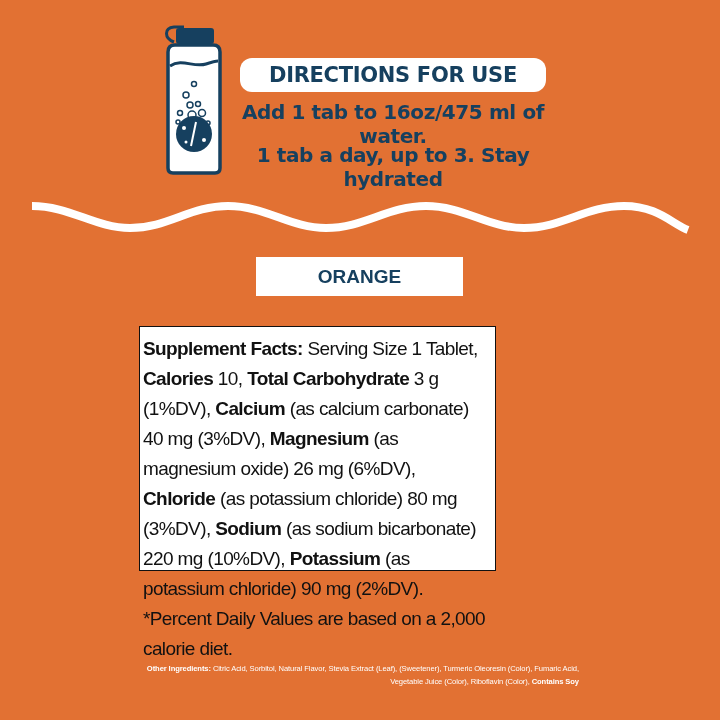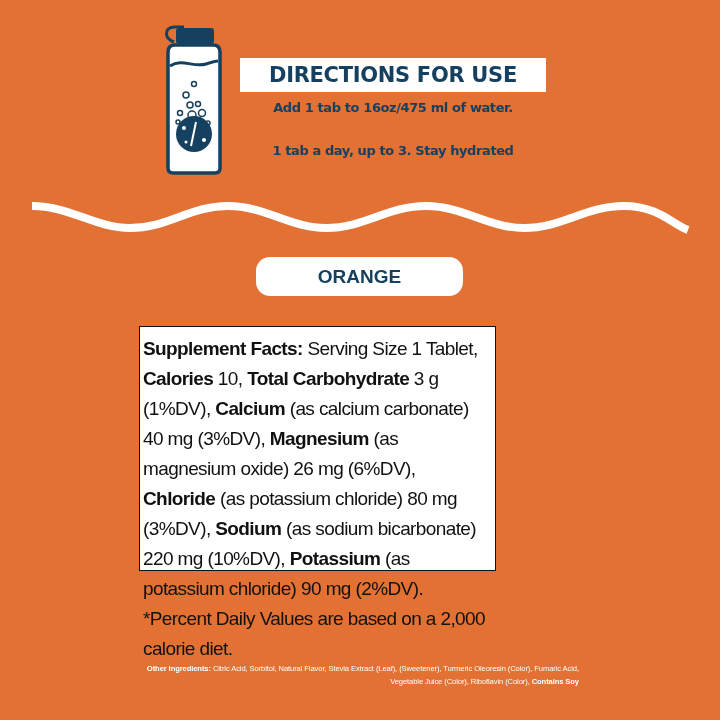--- a/index.html
+++ b/index.html
@@ -6,37 +6,37 @@
     body {
       width: 720px; height: 720px; overflow: hidden;
       background: #E27133;
       position: relative;
       font-family: "DejaVu Sans", sans-serif;
     }
     .bottle { position: absolute; left: 160px; top: 24px; width: 66px; height: 152px; }
     .title-box {
       position: absolute; left: 240px; top: 58px; width: 306px; height: 34px;
       background: #ffffff;
-      display: flex; align-items: center; justify-content: center;
+      display: flex; align-items: center; justify-content: center; border-radius: 12px;
     }
     .title-box span {
       color: #16405F; font-weight: bold; font-size: 21px; letter-spacing: -0.3px;
       font-family: "DejaVu Sans", sans-serif;
     }
     .dir-line {
       position: absolute; left: 240px; width: 306px; text-align: center;
-      color: #16405F; font-weight: bold; font-size: 13px; letter-spacing: -0.4px;
+      color: #16405F; font-weight: bold; font-size: 20px; letter-spacing: -0.4px;
       font-family: "DejaVu Sans", sans-serif;
     }
     .dir-line.l1 { top: 100px; }
     .dir-line.l2 { top: 143px; }
     .wave { position: absolute; left: 0; top: 190px; width: 720px; height: 45px; }
     .flavor-box {
       position: absolute; left: 256px; top: 257px; width: 207px; height: 39px;
-      background: #ffffff; border-radius: 14px;
+      background: #ffffff; border-radius: 0;
       display: flex; align-items: center; justify-content: center;
     }
     .flavor-box span {
       color: #16405F; font-weight: bold; font-size: 19px;
       font-family: "Liberation Sans", sans-serif;
     }
     .facts-box {
       position: absolute; left: 139px; top: 326px; width: 357px; height: 245px;
       background: #ffffff; border: 1.5px solid #111;
       box-sizing: border-box;

